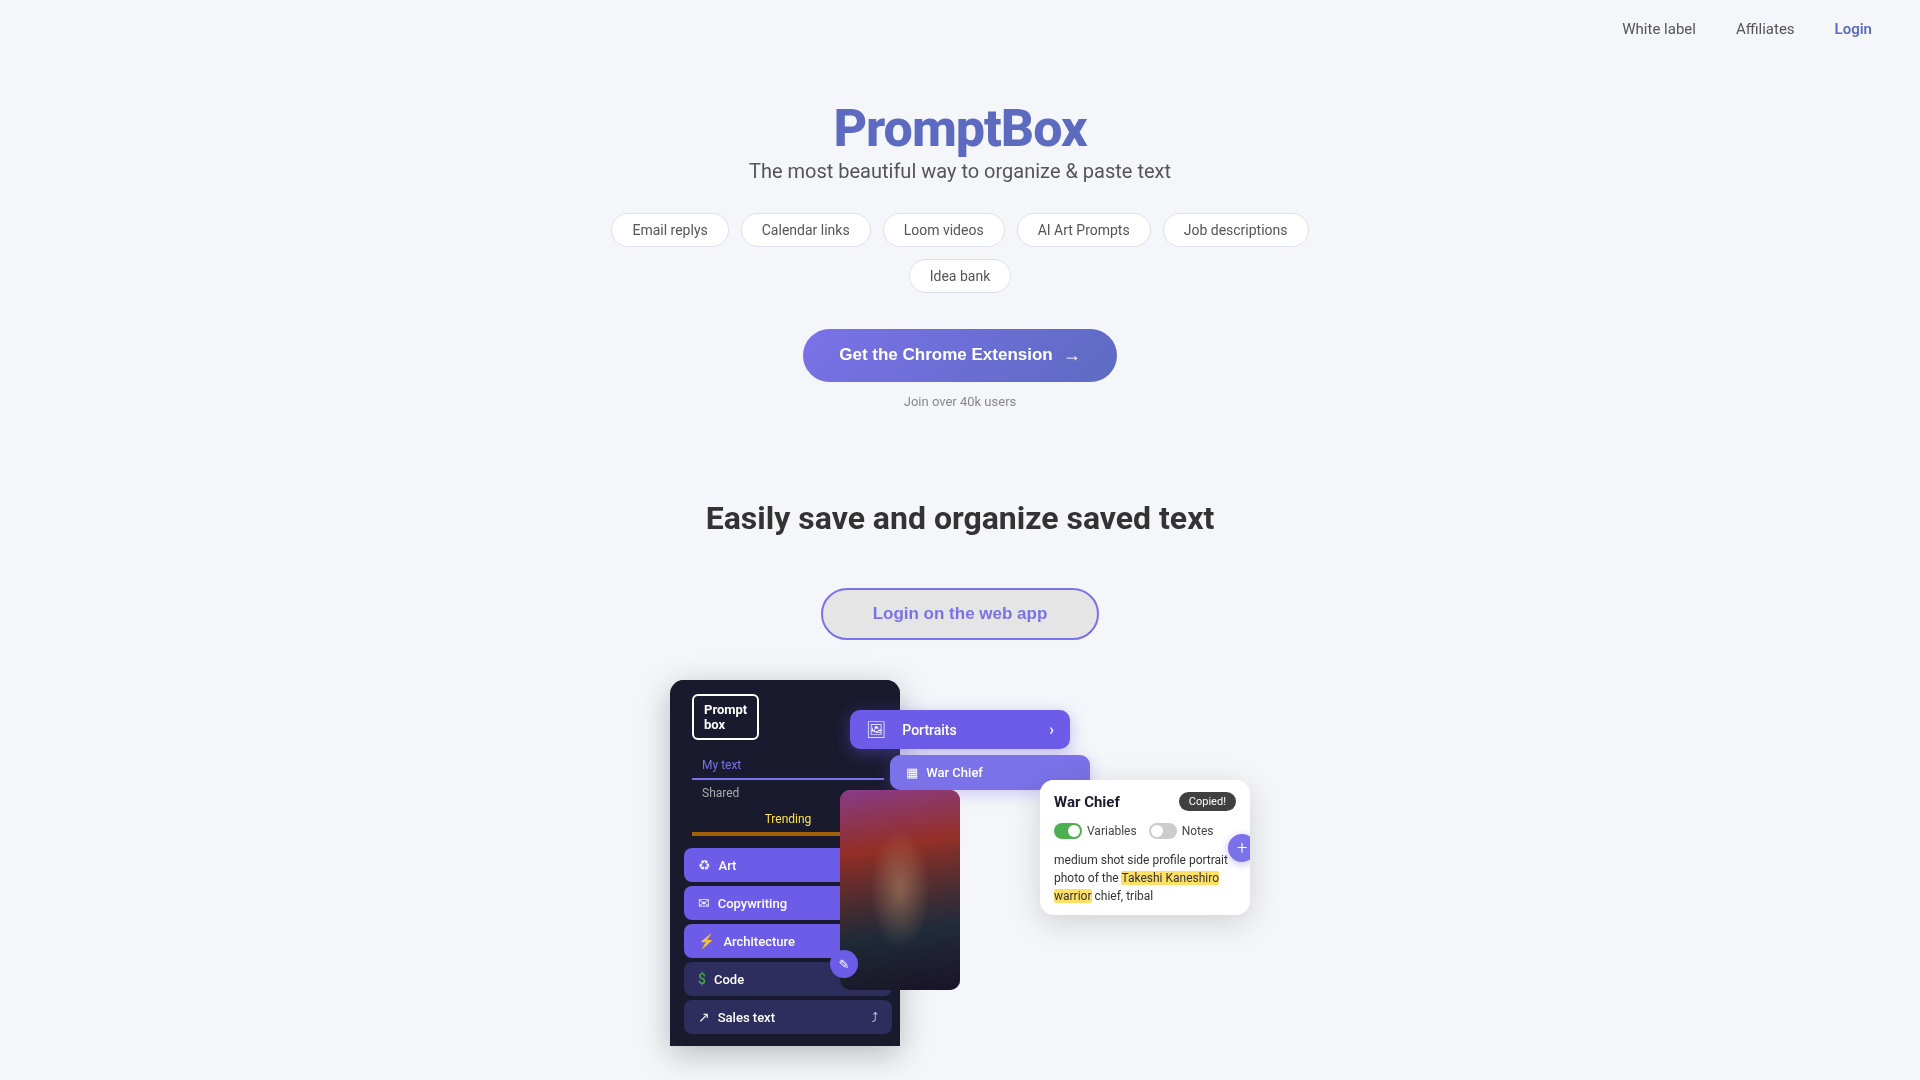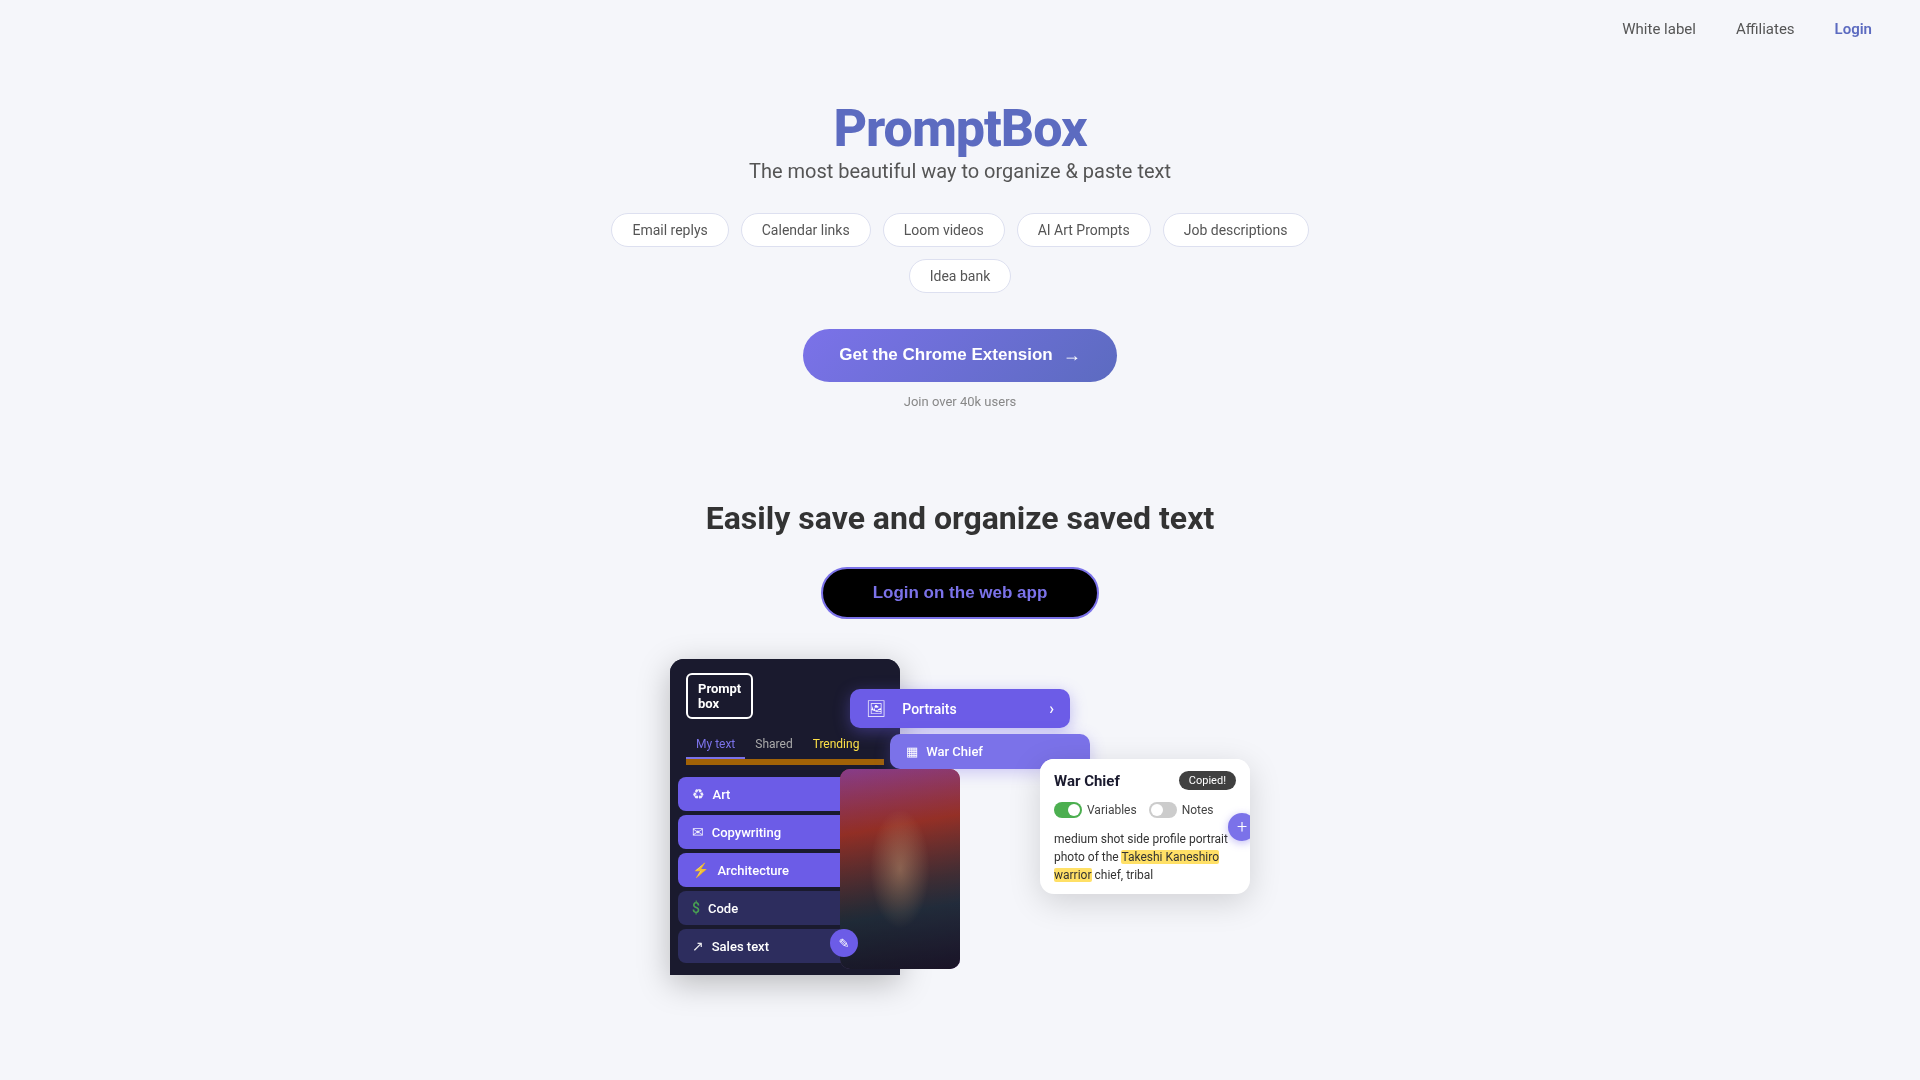--- a/index.html
+++ b/index.html
@@ -99,69 +99,72 @@
       align-items: center;
       padding: 20px 20px 0;
     }
     .section2-title {
       font-size: 32px;
       font-weight: 700;
       color: #333;
       margin-bottom: 30px;
     }
     .login-btn {
-      background: #000000;
+      background: #e5e5e5;
       border: 2px solid #7b72e9;
       color: #7b72e9;
       border-radius: 30px;
       padding: 14px 50px;
       font-size: 17px;
       font-weight: 600;
       cursor: pointer;
       margin-bottom: 40px;
+      margin-top: 21px;
     }
 
     
     .mockup-container {
       position: relative;
       width: 580px;
       height: 310px;
       margin: 0 auto;
     }
 
     
     .app-panel {
       position: absolute;
       left: 0;
       top: 0;
       width: 230px;
       background: #1a1a2e;
       border-radius: 14px 14px 0 0;
       overflow: hidden;
       box-shadow: 0 8px 32px rgba(0,0,0,0.25);
+      padding-left: 6px;
     }
     .app-header {
       background: #1a1a2e;
       padding: 14px 16px 0;
     }
     .prompt-logo {
       display: inline-block;
       border: 2px solid white;
       color: white;
       font-size: 13px;
       font-weight: 700;
       padding: 6px 10px;
       border-radius: 6px;
       margin-bottom: 12px;
     }
     .app-tabs {
       display: flex;
       gap: 0;
-      border-bottom: 6px solid #a16207;
+      border-bottom: 4px solid #a16207;
       padding-bottom: 0;
+      flex-direction: column;
     }
     .app-tab {
       font-size: 12px;
       padding: 6px 10px;
       color: #aaa;
       cursor: pointer;
     }
     .app-tab.active {
       color: #7b72e9;
       border-bottom: 2px solid #7b72e9;

